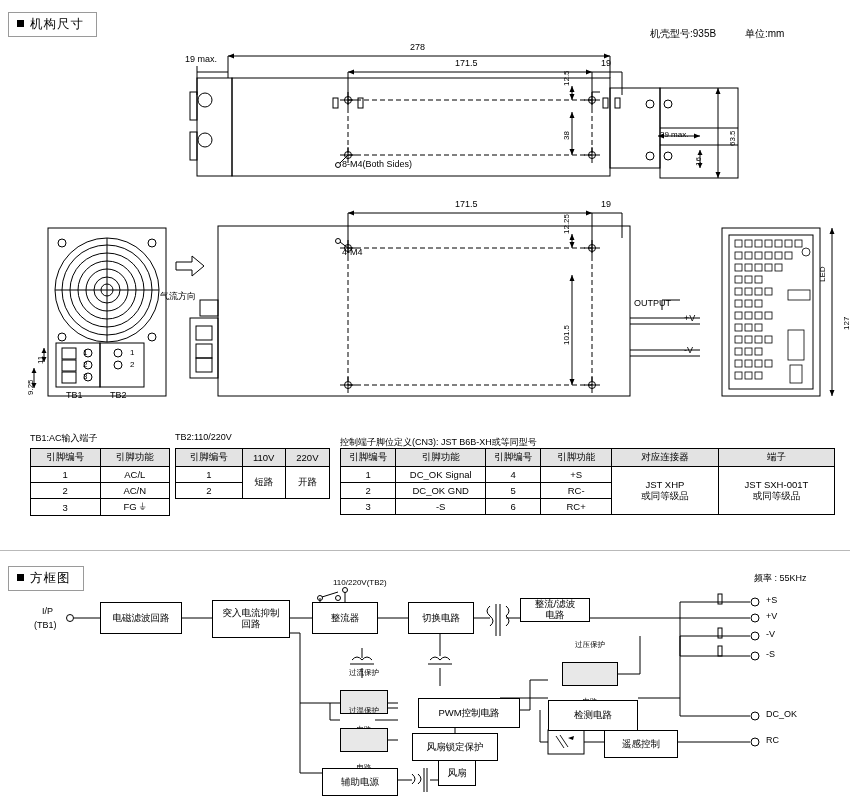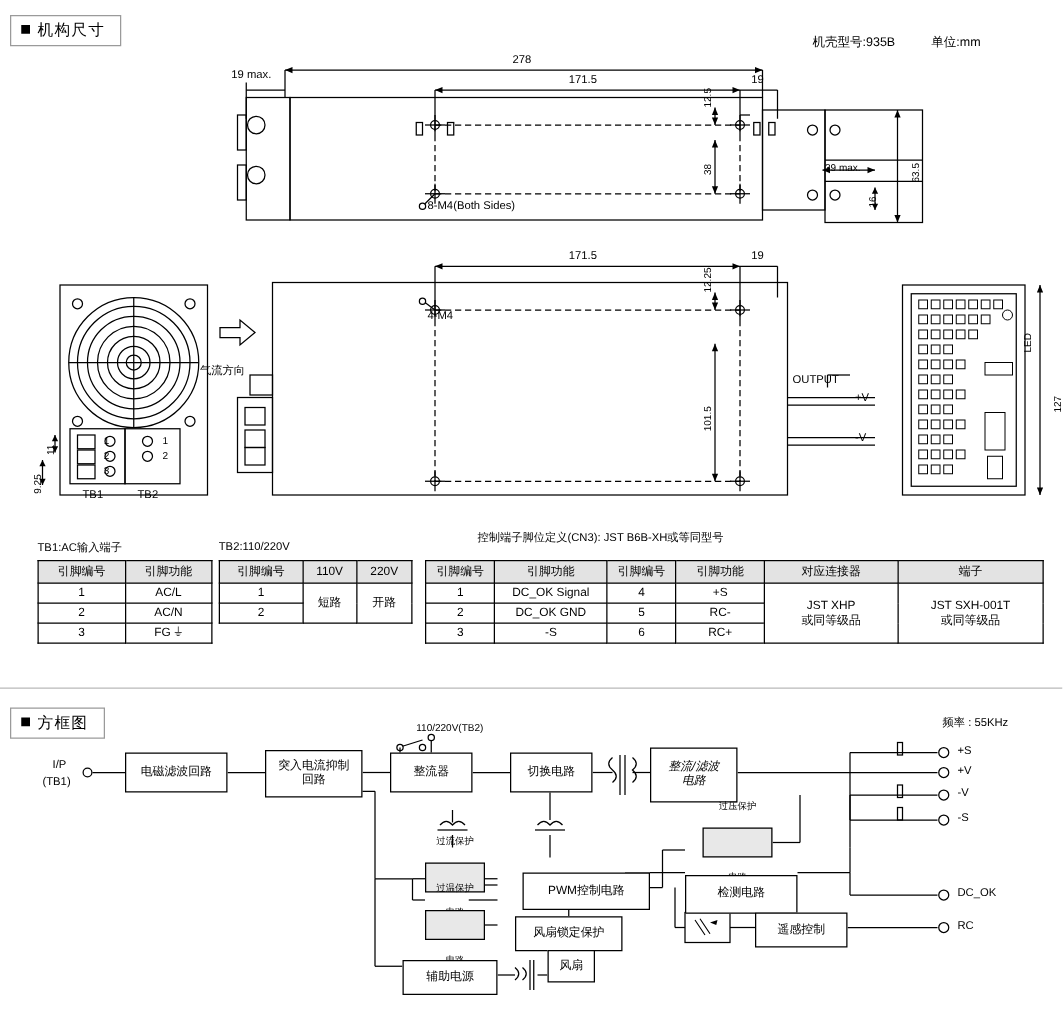--- a/index.html
+++ b/index.html
@@ -337,21 +337,21 @@
     <td>1</td>
     <td rowspan="2">短路</td>
     <td rowspan="2">开路</td>
   </tr>
   <tr>
     <td>2</td>
   </tr>
 </tbody>
   </table>
 
-<div class="txt9" style="left:340px;top:424px;margin-left:42px;">控制端子脚位定义(CN3): JST B6B-XH或等同型号</div>
+<div class="txt9" style="left:340px;top:436px;">控制端子脚位定义(CN3): JST B6B-XH或等同型号</div>
 <table class="tbl" style="left:340px;top:448px;width:495px;">
   <tbody>
       <tr>
     <th style="width:52px">引脚编号</th>
     <th style="width:88px">引脚功能</th>
     <th style="width:52px">引脚编号</th>
     <th style="width:68px">引脚功能</th>
     <th style="width:110px">对应连接器</th>
     <th style="width:120px">端子</th>
   </tr>
@@ -510,21 +510,21 @@
 <div class="bd" style="left:212px;top:600px;width:78px;height:38px;flex-direction:column;">
   <span>突入电流抑制</span>
   <span>回路</span>
 </div>
 <div class="bd" style="left:312px;top:602px;width:66px;height:32px;">
   <span>整流器</span>
 </div>
 <div class="bd" style="left:408px;top:602px;width:66px;height:32px;">
   <span>切换电路</span>
 </div>
-<div class="bd" style="left:520px;top:598px;width:70px;height:44px;flex-direction:column;font-style:italic;">
+<div class="bd" style="left:520px;top:598px;width:70px;height:24px;flex-direction:column;">
   <span>整流/滤波</span>
   <span>电路</span>
 </div>
 <div class="bd small" style="left:562px;top:662px;width:56px;height:24px;flex-direction:column;background:#e8e8e8;">
   <span>过压保护</span>
   <span>电路</span>
 </div>
 <div class="bd small" style="left:340px;top:690px;width:48px;height:24px;flex-direction:column;background:#e8e8e8;">
   <span>过流保护</span>
   <span>电路</span>

